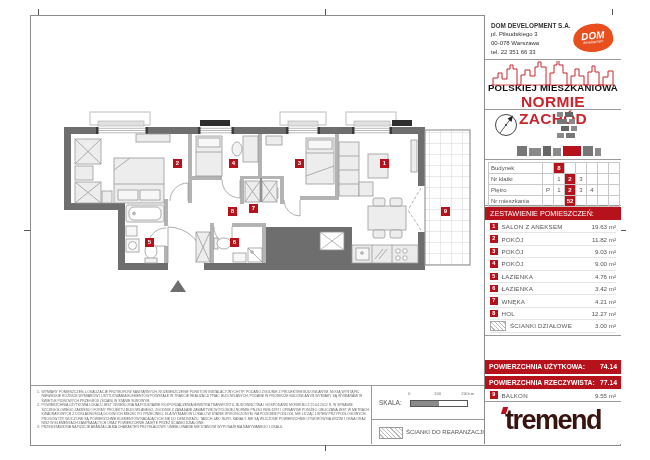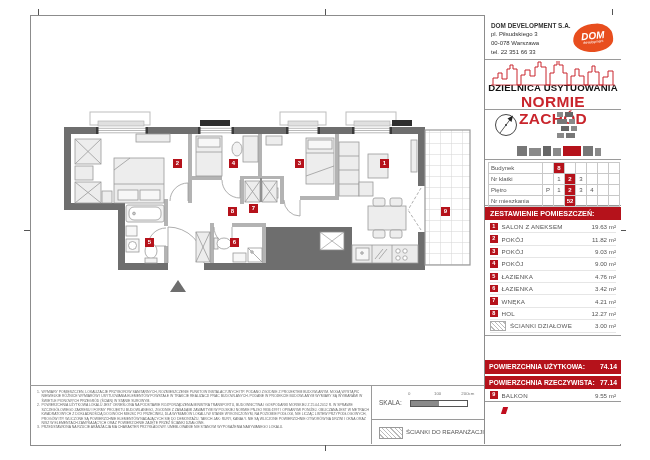--- a/index.html
+++ b/index.html
@@ -21,21 +21,21 @@
   .metro{font-size:15.5px;font-weight:bold;color:#c9252c;letter-spacing:.3px;line-height:1.15;}
   .skyline-svg{position:absolute;left:0;top:2px;}
   .nav-box{position:absolute;left:0;top:94px;width:100%;height:50px;}
   
   .unit-table{position:absolute;left:3px;top:147px;display:grid;grid-template-columns:54px repeat(7,11px);border-left:1px solid #c8c8c8;border-top:1px solid #c8c8c8;}
   .unit-table div{height:10px;border-right:1px solid #c8c8c8;border-bottom:1px solid #c8c8c8;font-size:6px;color:#555;line-height:10px;white-space:nowrap;overflow:hidden;}
   .unit-table .lbl{padding-left:2px;}
   .unit-table .cel{text-align:center;}
   .unit-table .red{background:#b5121b;color:#fff;font-weight:bold;}
   
-  .rooms-header{position:absolute;left:0;top:192px;right:0;height:13px;background:#b5121b;color:#fff;font-weight:bold;font-size:7.2px;line-height:13px;padding-left:5px;}
+  .rooms-header{position:absolute;left:0;top:192px;right:0;height:13px;background:#b5121b;color:#fff;font-weight:normal;font-size:7.2px;line-height:13px;padding-left:5px;}
   .rooms{position:absolute;left:5px;right:5px;top:206px;}
   .room-row{display:flex;align-items:center;height:11.4px;border-bottom:1px solid #e6e6e6;}
   .room-num{width:7.5px;height:7.5px;background:#b5121b;color:#fff;font-size:5.5px;font-weight:bold;line-height:7.5px;text-align:center;margin-right:4px;flex:none;}
   .room-label{font-size:6.2px;color:#555;letter-spacing:.2px;white-space:nowrap;}
   .room-area{margin-left:auto;font-size:6.2px;color:#555;white-space:nowrap;}
   .hatch-swatch{width:14px;height:8px;margin-right:4px;flex:none;border:1px solid #aaa;background:repeating-linear-gradient(45deg,#fff 0,#fff 2px,#bbb 2px,#bbb 3px);}
   .banner{position:absolute;left:0;right:0;height:13.5px;background:#b5121b;color:#fff;font-weight:bold;font-size:6.8px;display:flex;justify-content:space-between;align-items:center;padding:0 4px;box-sizing:border-box;}
   .balkon-row{position:absolute;left:5px;right:5px;top:374px;height:12px;display:flex;align-items:center;}
   .tremend{position:absolute;left:0;right:0;top:392px;text-align:center;font-size:27px;font-weight:bold;color:#371410;letter-spacing:-1.5px;line-height:1;}
   .t-apo{position:absolute;left:17px;top:0px;width:5px;height:7px;background:#c00d1e;transform:skewX(-18deg);}
@@ -269,21 +269,21 @@
       <div class="d-txt">DOM</div>
       <div class="d-sub">development</div>
     </div>
 
     <div class="project">
       <svg class="skyline-svg" width="136" height="26" viewBox="484 60 136 26">
         <path d="M492,84 L492,77 L497,77 L497,72 L501,72 L501,78 L506,78 L506,68 L509,68 L509,64 L512,64 L512,68 L516,68 L516,84 L520,84 L520,74 L524,74 L524,69 L529,69 L529,75 L534,75 L534,66 L537,66 L537,61 L540,61 L540,66 L545,66 L545,84 L549,84 L549,72 L553,72 L553,64 L556,64 L556,59 L558,59 L558,64 L562,64 L562,72 L566,72 L566,84 L570,84 L570,75 L574,75 L574,68 L578,68 L578,75 L583,75 L583,84 L587,84 L587,71 L591,71 L591,65 L594,65 L594,71 L598,71 L598,84 L602,84 L602,76 L607,76 L607,70 L612,70 L612,84" fill="none" stroke="#c9252c" stroke-width="1"></path>
         <path d="M557,59 L557,53" stroke="#c9252c" stroke-width="1"></path>
         <path d="M490,84 L614,84" stroke="#c9252c" stroke-width="0.8"></path>
       </svg>
-      <div class="district">DZIELNICA USYTUOWANIA</div>
+      <div class="district">POLSKIEJ MIESZKANIOWA</div>
       <div class="metro">NORMIE ZACHÓD</div>
     </div>
 
     <div class="nav-box">
       <svg width="136" height="50" viewBox="484 109 136 50">
         <g>
           <circle cx="505" cy="125" r="10.5" fill="none" stroke="#333" stroke-width="0.9"></circle>
           <line x1="499" y1="133" x2="511" y2="117" stroke="#333" stroke-width="0.8"></line>
           <polygon points="512,115.5 506.5,118.5 510.5,122" fill="#222"></polygon>
           <circle cx="505" cy="125" r="1" fill="#333"></circle>
@@ -404,20 +404,21 @@
       <span>77.14</span>
     </div>
     <div class="balkon-row">
       <span class="room-num">9</span>
       <span class="room-label">BALKON</span>
       <span class="room-area">9.55 m²</span>
     </div>
 
     <div class="tremend">
       <span class="t-apo"></span>
+      <span>tremend</span>
     </div>
   </div>
 
   <div class="hline" style="left:30px;top:385px;width:454px;"></div>
   <div class="vline" style="left:371px;top:385px;height:59px;"></div>
   <div class="hline" style="left:371px;top:419px;width:113px;"></div>
 
   <div class="disclaimer">
     <div class="disc-row">
         <span class="n">1.</span>

